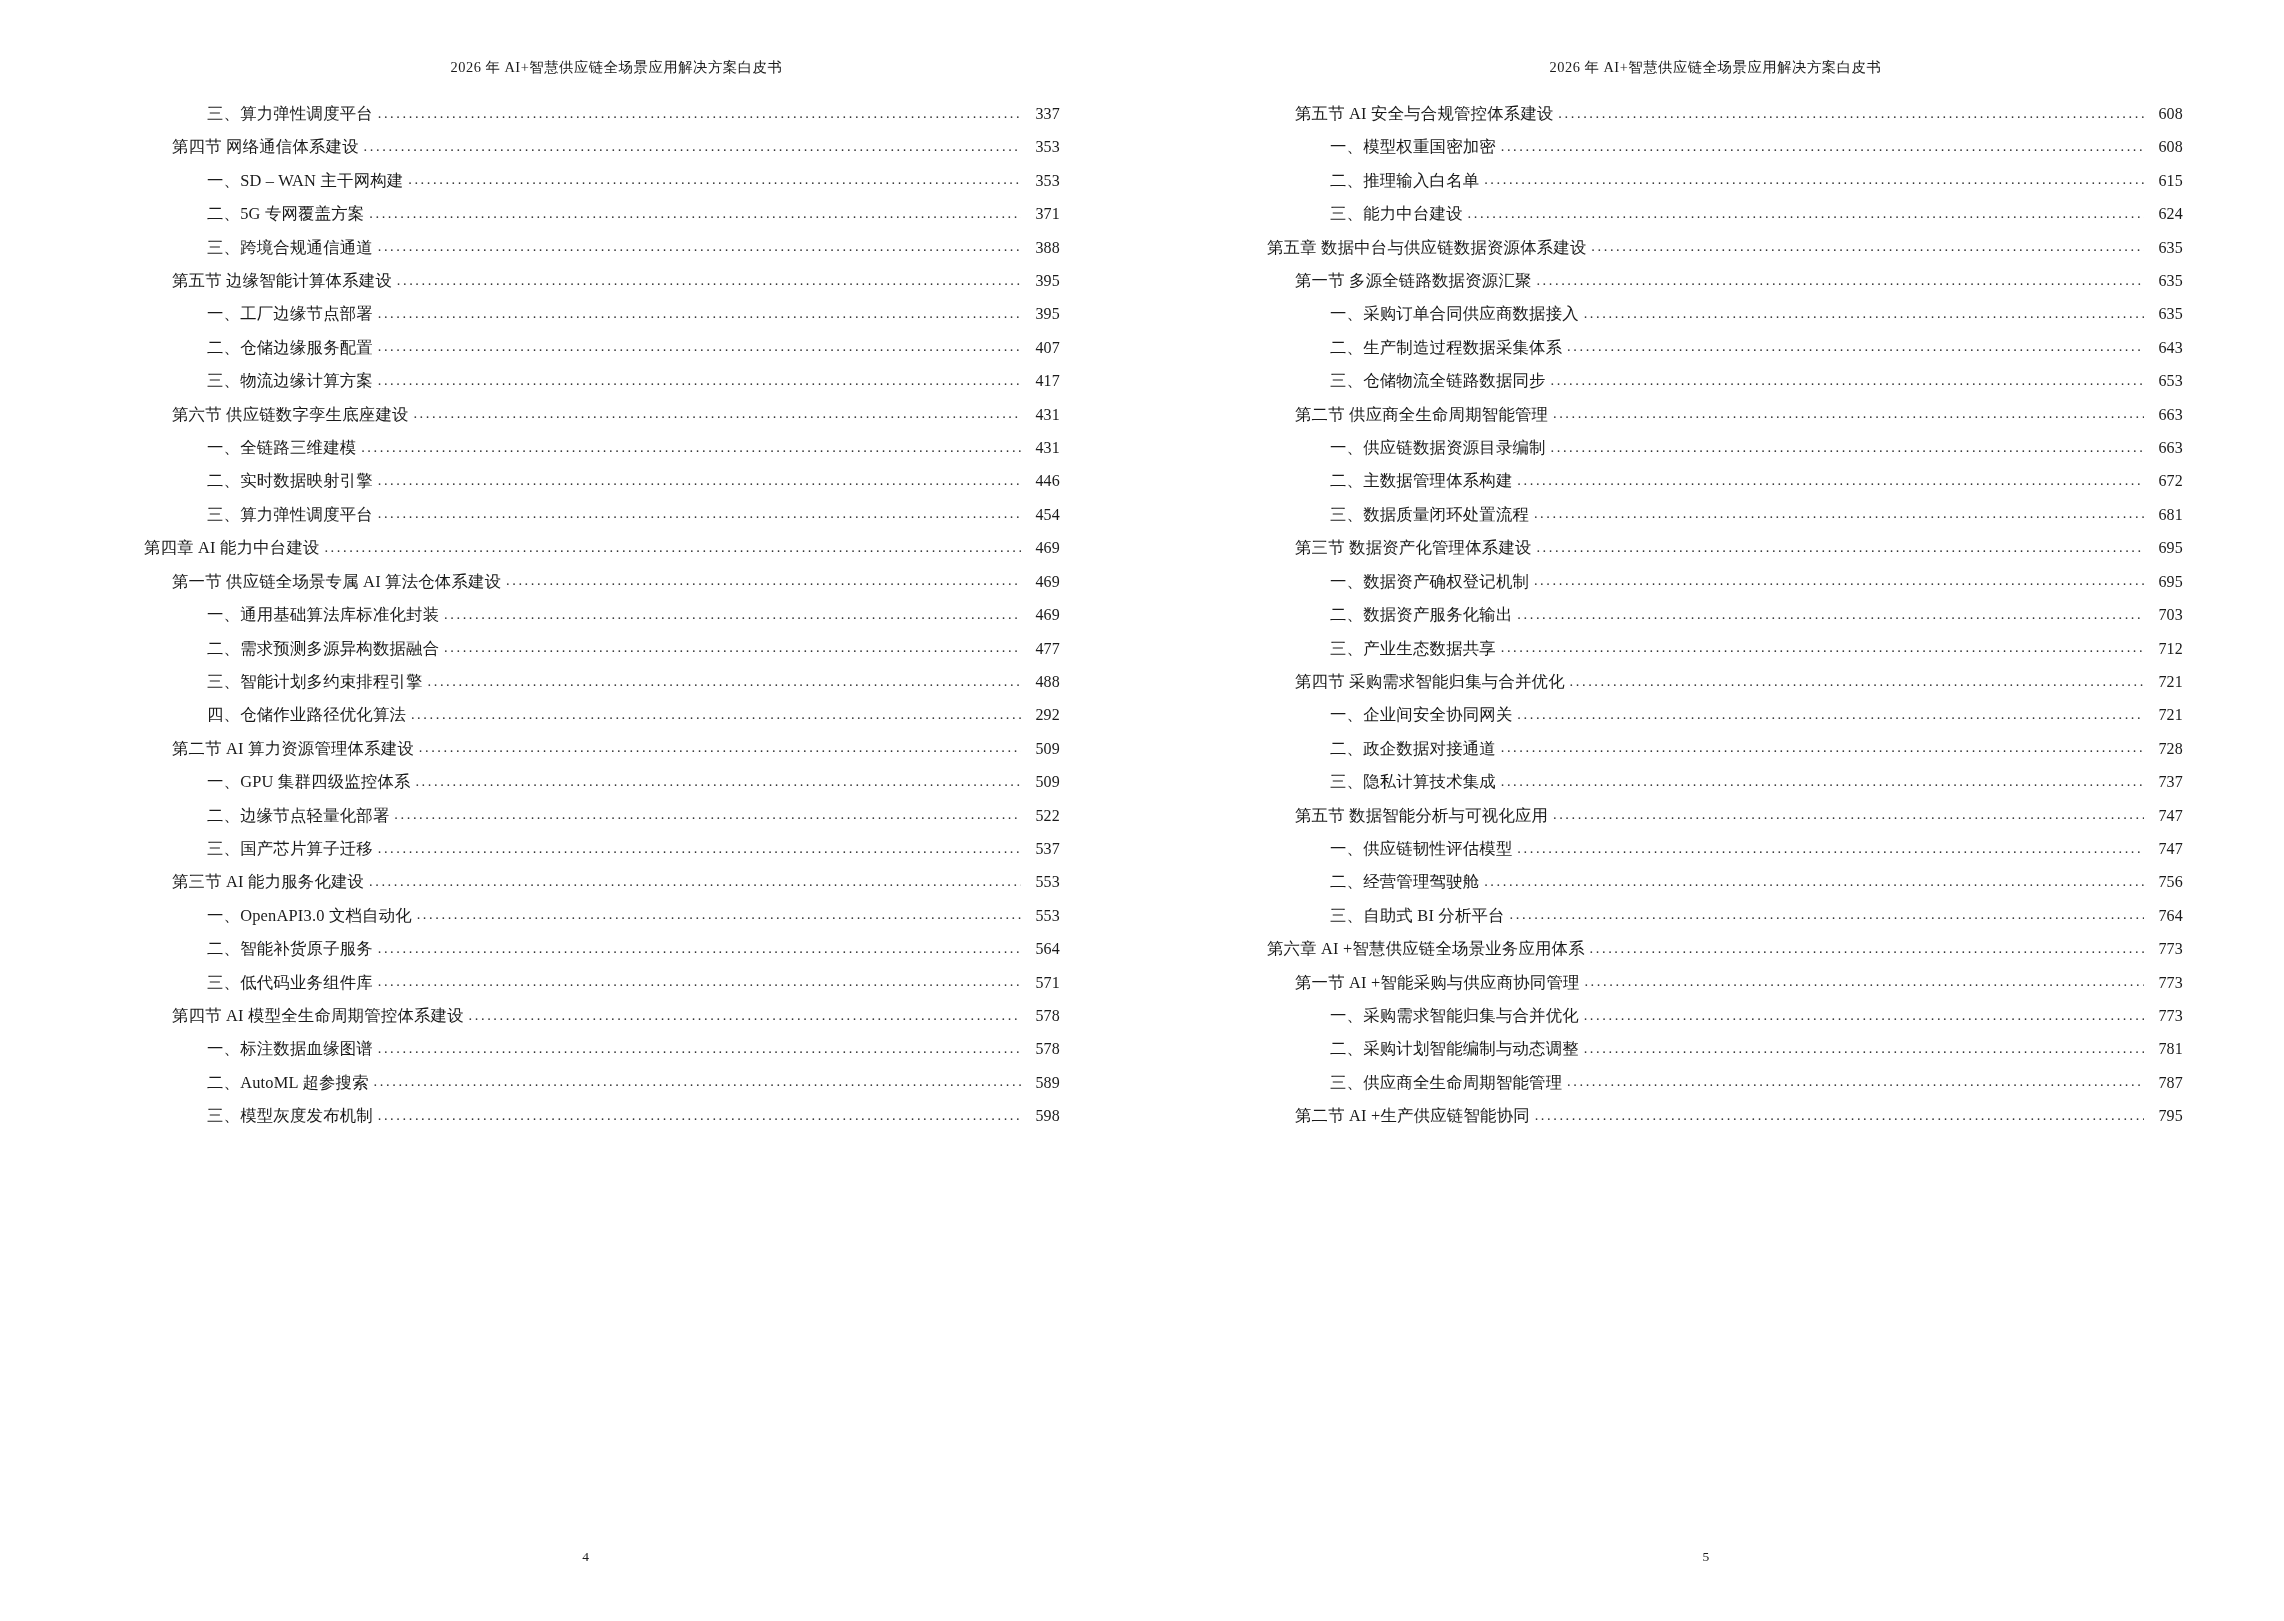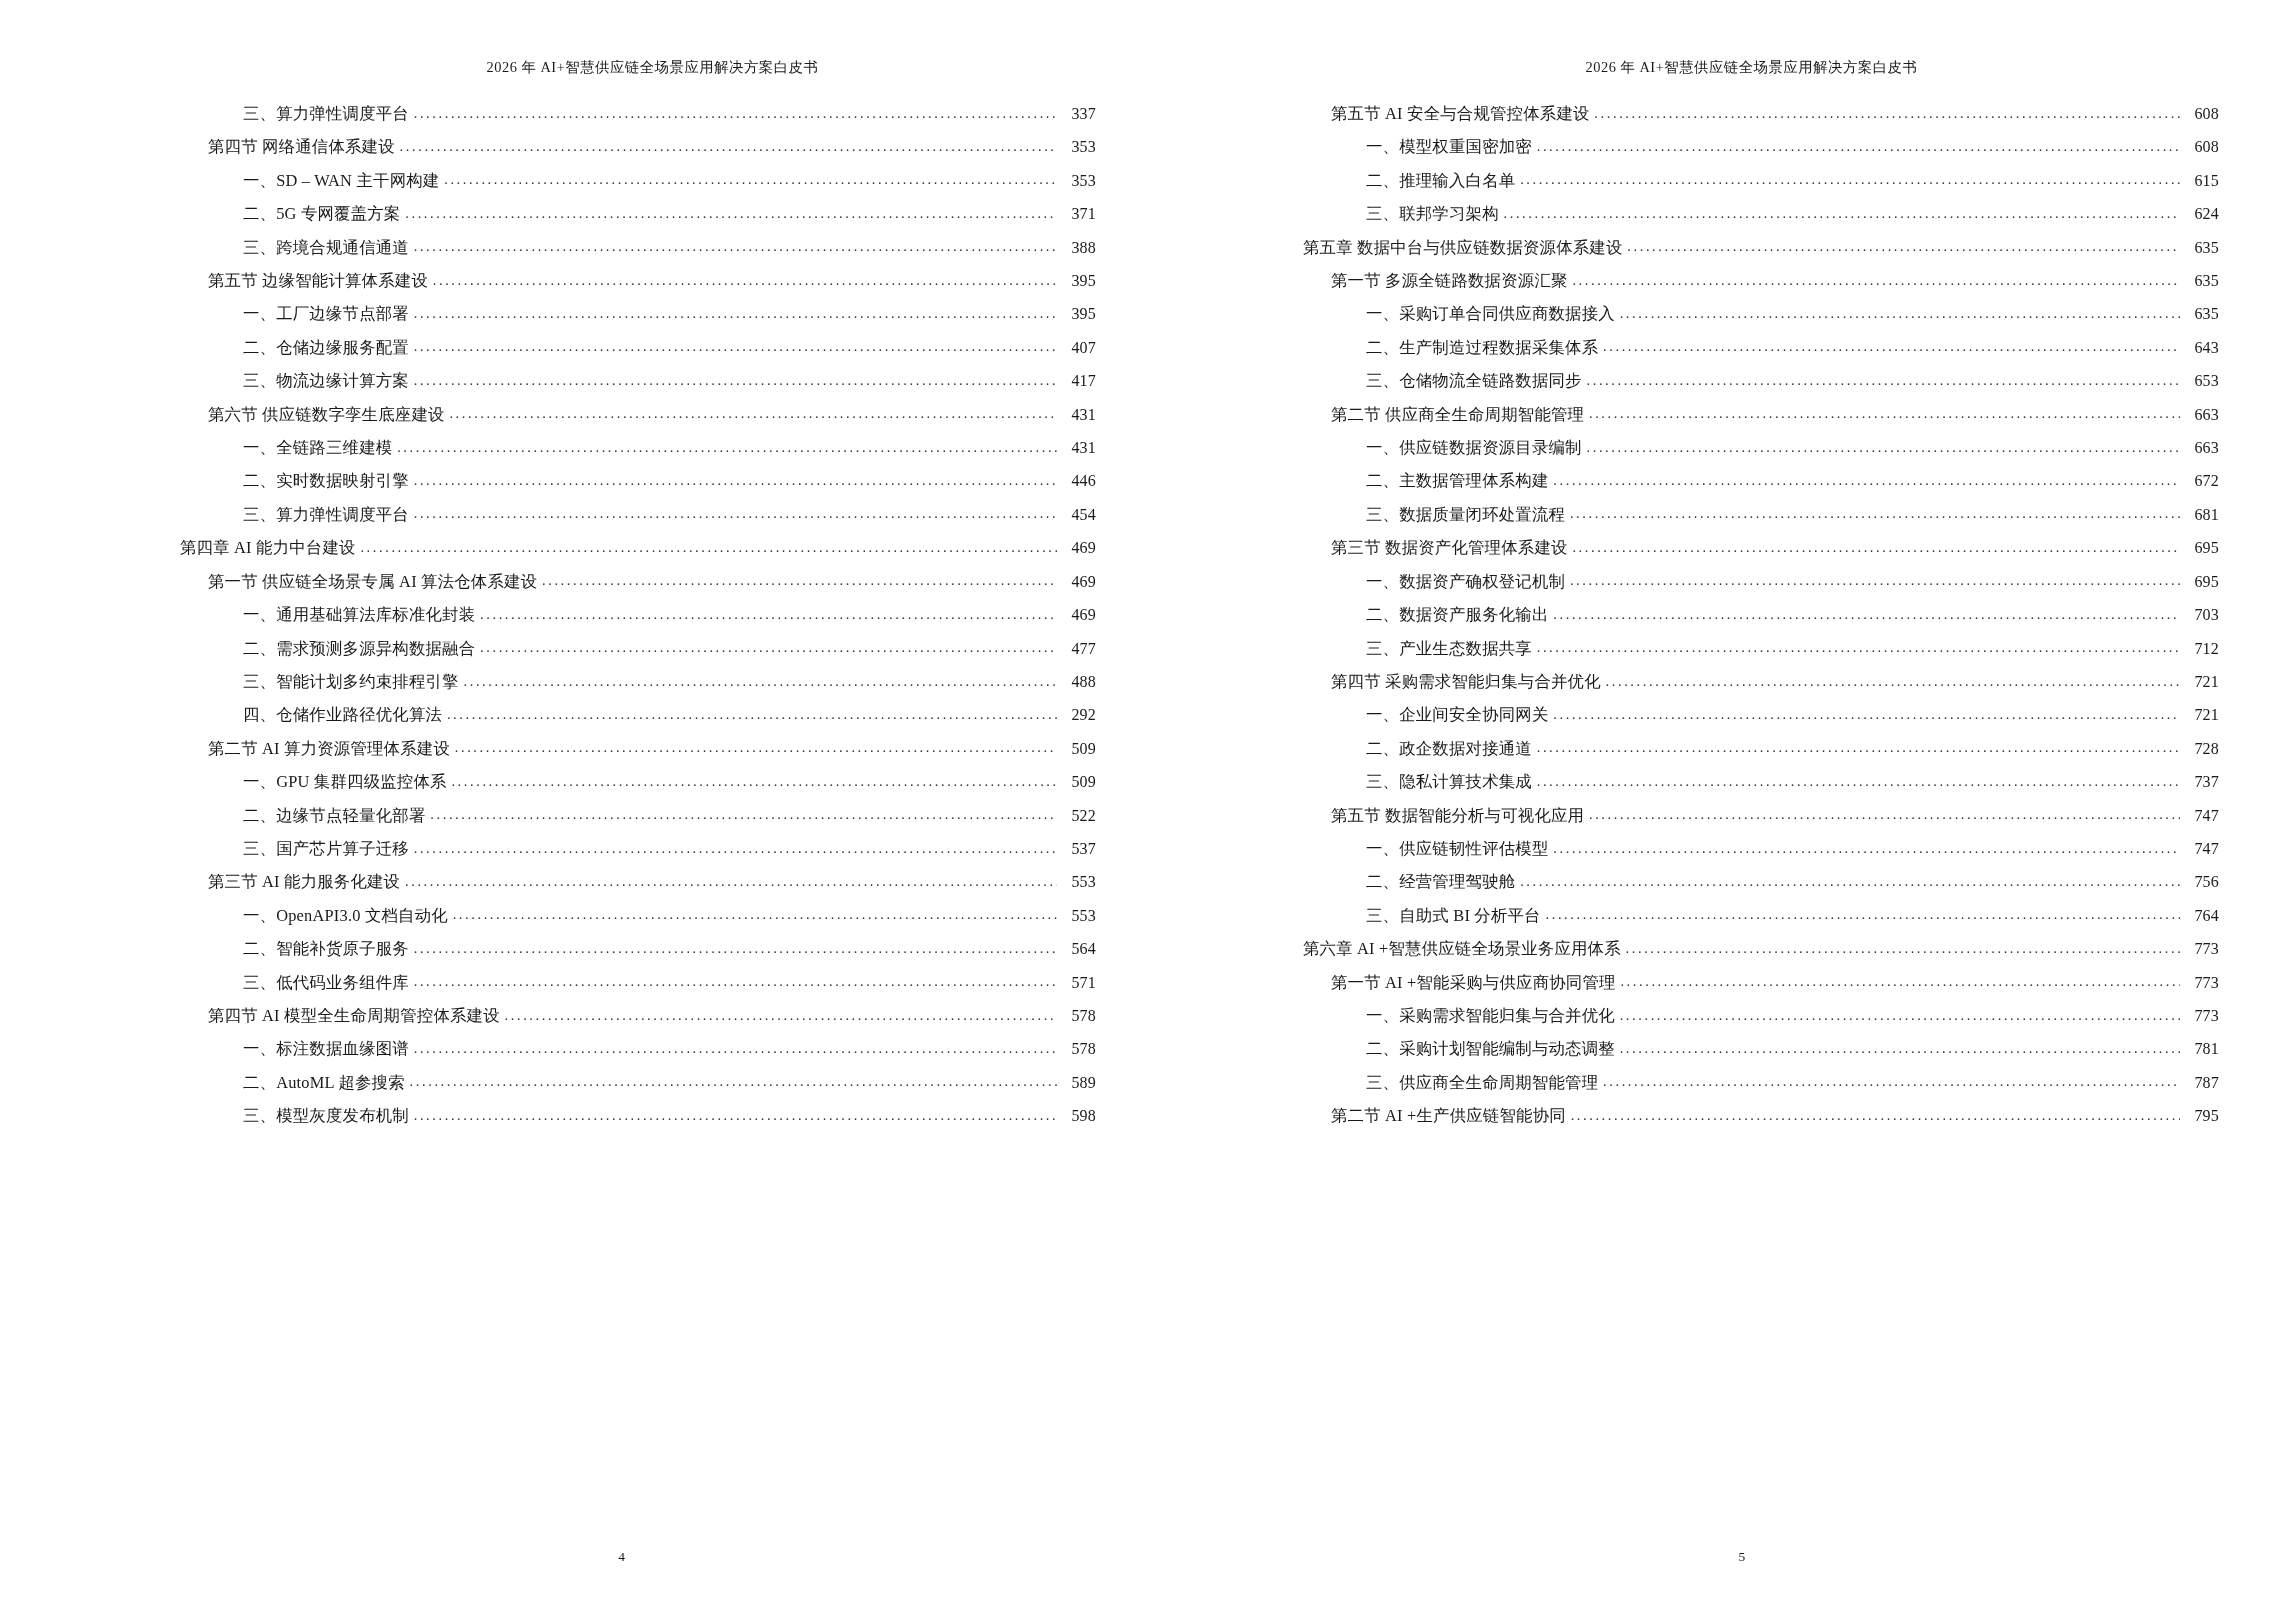--- a/index.html
+++ b/index.html
@@ -13,21 +13,20 @@
     font-family: "Liberation Serif", "DejaVu Serif", serif;
     color: #1a1a1a;
     position: relative;
     overflow: hidden;
   }
   .spread {
     display: flex;
     width: 2284px;
     height: 1581px;
     box-sizing: border-box;
-    padding-left: 36px;
   }
   .page {
     width: 1142px;
     height: 1622px;
     box-sizing: border-box;
     position: relative;
     padding: 58px 111px 0 111px;
   }
   .page-left { padding-left: 144px; padding-right: 82px; }
   .page-right { padding-left: 125px; padding-right: 101px; }
@@ -275,21 +274,21 @@
           <span class="toc-label">一、模型权重国密加密</span>
           <span class="toc-dots">............................................................................................................................................</span>
           <span class="toc-page">608</span>
         </li>
         <li class="toc-entry lvl-item">
           <span class="toc-label">二、推理输入白名单</span>
           <span class="toc-dots">............................................................................................................................................</span>
           <span class="toc-page">615</span>
         </li>
         <li class="toc-entry lvl-item">
-          <span class="toc-label">三、联邦学习架构</span>
+          <span class="toc-label">三、能力中台建设</span>
           <span class="toc-dots">............................................................................................................................................</span>
           <span class="toc-page">624</span>
         </li>
         <li class="toc-entry lvl-chapter">
           <span class="toc-label">第五章 数据中台与供应链数据资源体系建设</span>
           <span class="toc-dots">............................................................................................................................................</span>
           <span class="toc-page">635</span>
         </li>
         <li class="toc-entry lvl-section">
           <span class="toc-label">第一节 多源全链路数据资源汇聚</span>

